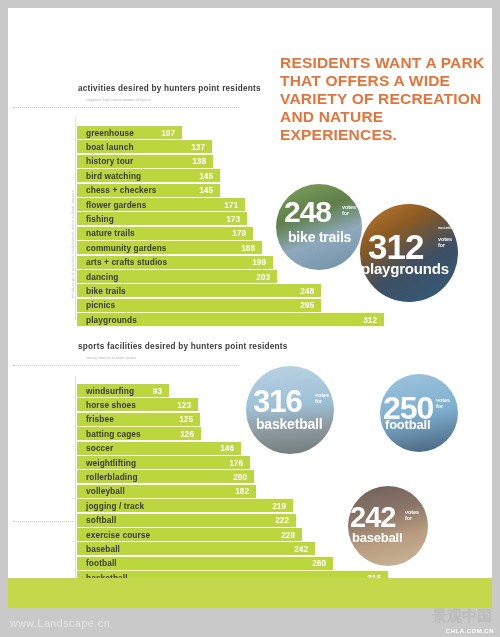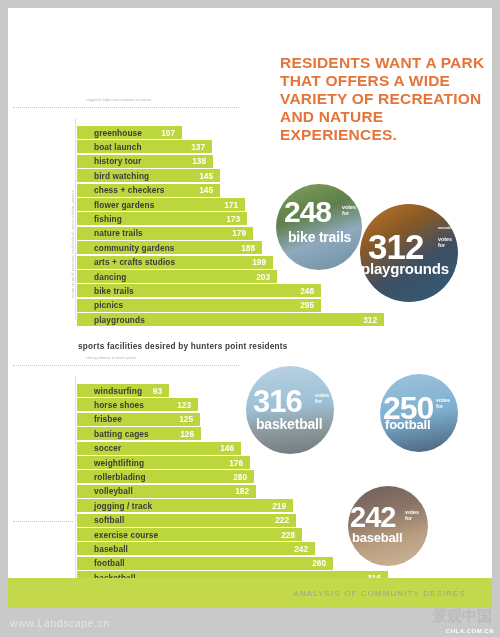--- a/index.html
+++ b/index.html
@@ -72,21 +72,21 @@
     height:13px;
     background:#bcd63e;
     display:flex;
     align-items:center;
     justify-content:space-between;
   }
   .bar-label{
     color:#3b3b3b;
     font-weight:bold;
     font-size:8.3px;
-    padding-left:17px;
+    padding-left:9px;
     white-space:nowrap;
     letter-spacing:0.1px;
   }
   .bar-value{
     color:#ffffff;
     font-weight:bold;
     font-size:8.3px;
     padding-right:7px;
     white-space:nowrap;
   }
@@ -164,20 +164,21 @@
     opacity:.55;
   }
 </style>
 </head>
 <body>
 
 <div class="page">
 
   <div class="headline">RESIDENTS WANT A PARK THAT OFFERS A WIDE VARIETY OF RECREATION AND NATURE EXPERIENCES.</div>
 
+  <div class="chart-title" style="left:70px;top:76px;">activities desired by hunters point residents</div>
   <div class="chart-note" style="left:78px;top:90px;">suggests high concentration of nature</div>
   <div class="dotline" style="left:5px;top:99px;width:226px;"></div>
   <div class="vline" style="left:67px;top:110px;height:202px;"></div>
   <div class="vlabel" style="left:63px;top:290px;">broad range of activities: trails/natural, active cultural, passive</div>
 
   <div id="chart1">
       <div class="bar-row" style="left: 69px; top: 118px; width: 105px;">
         <span class="bar-label">greenhouse</span>
         <span class="bar-value">107</span>
       </div>
@@ -345,19 +346,18 @@
               background:linear-gradient(165deg,#6f5f59 0%,#8a7468 35%,#b99d80 65%,#cbb79a 100%);">
   </div>
   <div class="cnum" style="left:342px;top:495px;font-size:29px;">242</div>
   <div class="cvotes" style="left:397px;top:501px;">
     <span>votes</span><br>
     <span>for</span>
   </div>
   <div class="cword" style="left:344px;top:523px;font-size:13px;">baseball</div>
 
   <div class="footer-bar"></div>
-  <div class="footer-text">ANALYSIS OF COMMUNITY DESIRES</div>
 </div>
 
 <div class="bottom-strip"></div>
 <div class="wm-left">www.Landscape.cn</div>
 <div class="wm-cn">景观中国</div>
 <div class="wm-right">CHLA.COM.CN</div>
 
 </body></html>

